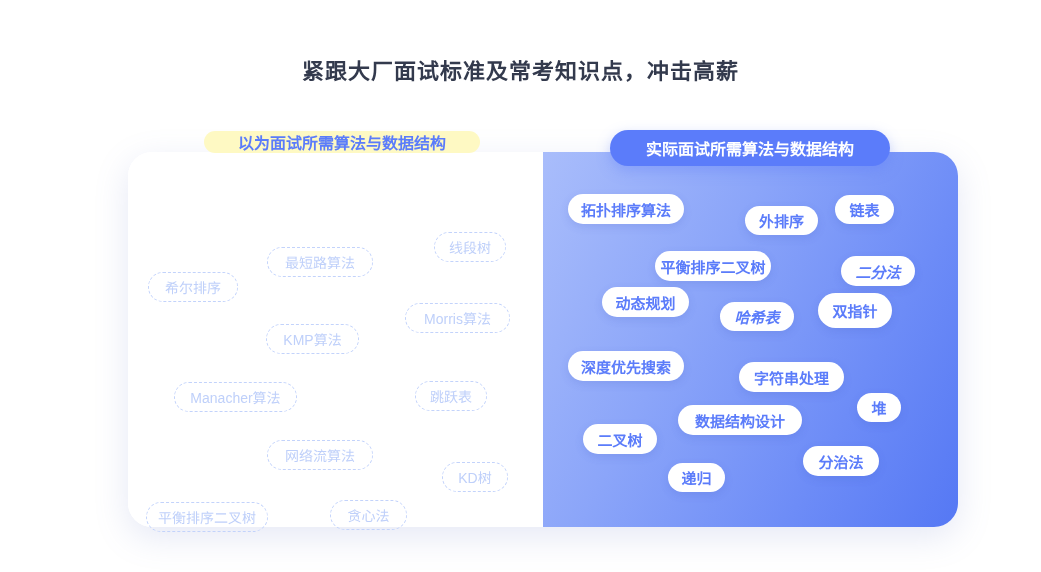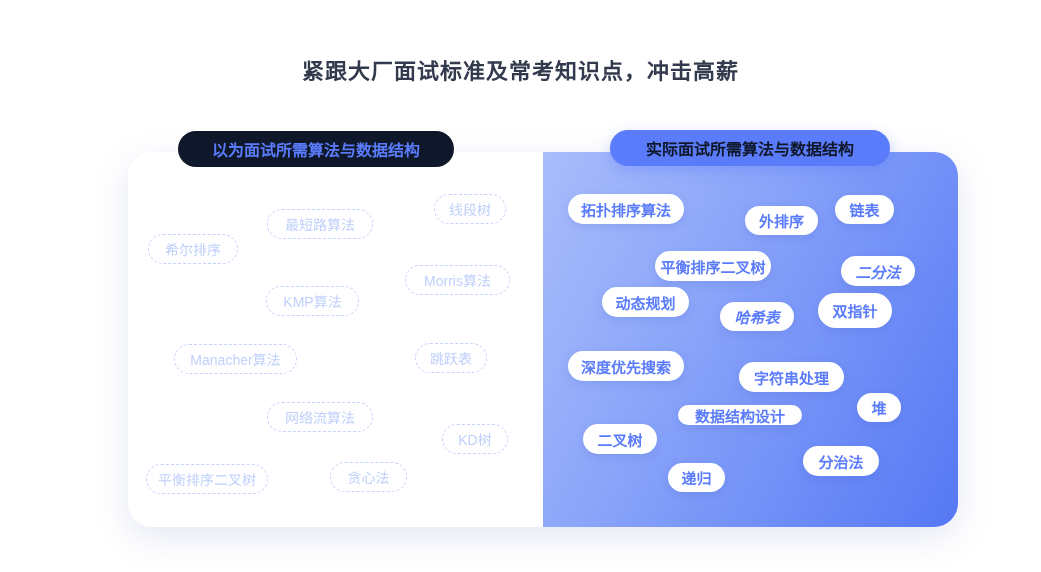--- a/index.html
+++ b/index.html
@@ -65,52 +65,53 @@
     display: flex;
     align-items: center;
     justify-content: center;
     border-radius: 20px;
     font-size: 16px;
     font-weight: bold;
     white-space: nowrap;
     box-sizing: border-box;
   }
   .pill-left {
-    left: 178px;
+    left: 204px;
     top: 131px;
     width: 276px;
-    height: 36px;
-    background: #0f172a;
+    height: 22px;
+    background: #fef9c3;
     color: #5b7cfa;
   }
   .pill-right {
     left: 610px;
     top: 130px;
     width: 280px;
     height: 36px;
     background: #5b7cfa;
-    color: #0f172a;
+    color: #ffffff;
     box-shadow: 0 5px 14px rgba(91, 124, 250, 0.35);
   }
 
   
   .tag {
     position: absolute;
     display: flex;
     align-items: center;
     justify-content: center;
     white-space: nowrap;
     box-sizing: border-box;
     border-radius: 999px;
   }
   .tag-ghost {
     border: 1.3px dashed #c3d3fb;
     color: #bfd0fa;
     font-size: 14px;
     background: transparent;
+    margin-top: 38px;
   }
   .tag-solid {
     background: #ffffff;
     color: #5b7cfa;
     font-size: 15px;
     font-weight: bold;
     box-shadow: 0 3px 9px rgba(60, 90, 190, 0.16);
   }
 </style>
 </head>
@@ -144,17 +145,17 @@
     <div class="tag tag-solid" style="left: 745px; top: 206px; width: 73px; height: 29px;">外排序</div>
     <div class="tag tag-solid" style="left: 835px; top: 195px; width: 59px; height: 29px;">链表</div>
     <div class="tag tag-solid" style="left: 655px; top: 251px; width: 116px; height: 30px;">平衡排序二叉树</div>
     <div class="tag tag-solid" style="left: 841px; top: 256px; width: 74px; height: 30px; font-style: italic;">二分法</div>
     <div class="tag tag-solid" style="left: 602px; top: 287px; width: 87px; height: 30px;">动态规划</div>
     <div class="tag tag-solid" style="left: 720px; top: 302px; width: 74px; height: 29px; font-style: italic;">哈希表</div>
     <div class="tag tag-solid" style="left: 818px; top: 293px; width: 74px; height: 35px;">双指针</div>
     <div class="tag tag-solid" style="left: 568px; top: 351px; width: 116px; height: 30px;">深度优先搜索</div>
     <div class="tag tag-solid" style="left: 739px; top: 362px; width: 105px; height: 30px;">字符串处理</div>
     <div class="tag tag-solid" style="left: 857px; top: 393px; width: 44px; height: 29px;">堆</div>
-    <div class="tag tag-solid" style="left: 678px; top: 405px; width: 124px; height: 20px;">数据结构设计</div>
+    <div class="tag tag-solid" style="left: 678px; top: 405px; width: 124px; height: 30px;">数据结构设计</div>
     <div class="tag tag-solid" style="left: 583px; top: 424px; width: 74px; height: 30px;">二叉树</div>
     <div class="tag tag-solid" style="left: 803px; top: 446px; width: 76px; height: 30px;">分治法</div>
     <div class="tag tag-solid" style="left: 668px; top: 463px; width: 57px; height: 29px;">递归</div>
   </div>
 
 </body></html>

